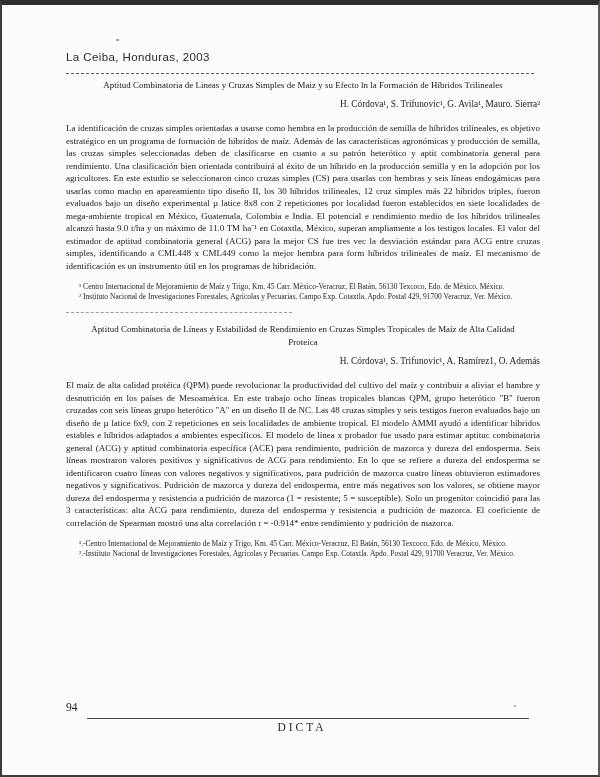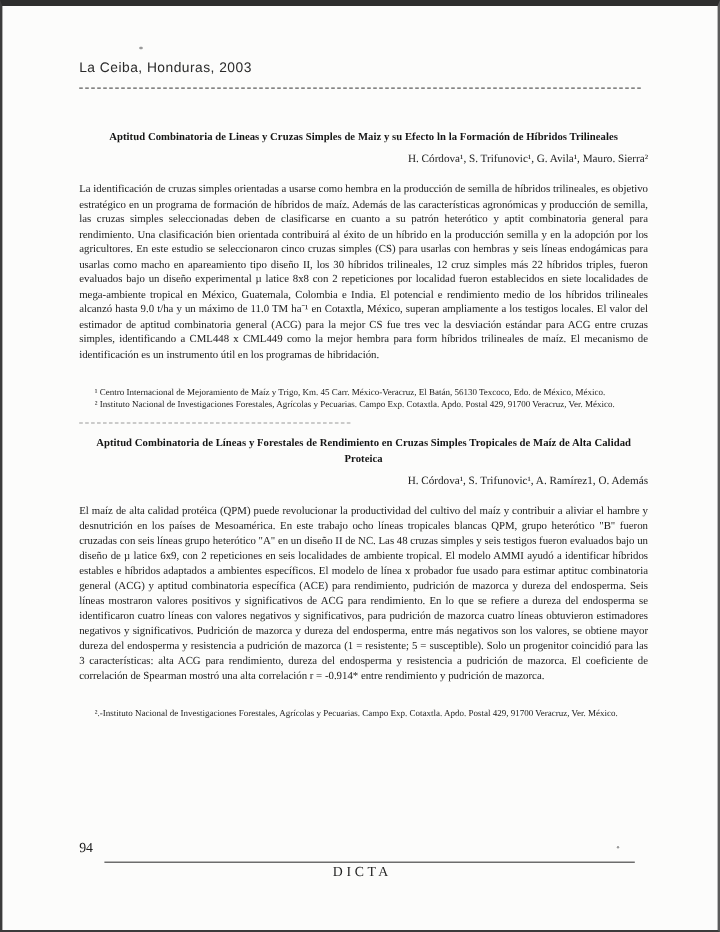--- a/index.html
+++ b/index.html
@@ -39,44 +39,44 @@
     border-top: 1.2px dashed #5c5c5c;
     height: 0;
   }
   .rule-full { margin-top: 10px; width: 468px; }
   .rule-half {
     margin-top: 11px;
     width: 226px;
     border-top-color: #9a9a9a;
   }
   .article-title {
-    margin: 34px 0 0 0;
+    margin: 5px 0 0 0;
     font-size: 8.9px;
-    font-weight: bold;
+    font-weight: normal;
     text-align: center;
     line-height: 13px;
     letter-spacing: 0.05px;
     color: #151515;
   }
   .title-nowrap { white-space: nowrap; }
   .authors {
     margin: 7px 0 0 0;
     font-size: 9.3px;
     text-align: right;
     color: #222;
   }
   .abstract {
     margin: 13px 0 0 0;
     font-size: 9px;
     line-height: 12.5px;
     text-align: justify;
     color: #1a1a1a;
   }
   .footnotes {
-    margin-top: 21px;
+    margin-top: 10px;
     padding-left: 13px;
     font-size: 7.5px;
     line-height: 9.6px;
     color: #242424;
   }
   .footnotes p { margin: 0; }
   .section-2 .article-title { margin-top: 10px; padding: 0 10px; }
   .footer-pagenum {
     position: absolute;
     left: 64px;
@@ -126,24 +126,25 @@
       <p class="abstract">La identificación de cruzas simples orientadas a usarse como hembra en la producción de semilla de híbridos trilineales, es objetivo estratégico en un programa de formación de híbridos de maíz. Además de las características agronómicas y producción de semilla, las cruzas simples seleccionadas deben de clasificarse en cuanto a su patrón heterótico y aptit combinatoria general para rendimiento. Una clasificación bien orientada contribuirá al éxito de un híbrido en la producción semilla y en la adopción por los agricultores. En este estudio se seleccionaron cinco cruzas simples (CS) para usarlas con hembras y seis líneas endogámicas para usarlas como macho en apareamiento tipo diseño II, los 30 híbridos trilineales, 12 cruz simples más 22 híbridos triples, fueron evaluados bajo un diseño experimental µ latice 8x8 con 2 repeticiones por localidad fueron establecidos en siete localidades de mega-ambiente tropical en México, Guatemala, Colombia e India. El potencial e rendimiento medio de los híbridos trilineales alcanzó hasta 9.0 t/ha y un máximo de 11.0 TM ha⁻¹ en Cotaxtla, México, superan ampliamente a los testigos locales. El valor del estimador de aptitud combinatoria general (ACG) para la mejor CS fue tres vec la desviación estándar para ACG entre cruzas simples, identificando a CML448 x CML449 como la mejor hembra para form híbridos trilineales de maíz. El mecanismo de identificación es un instrumento útil en los programas de hibridación.</p>
       <div class="footnotes">
         <p>¹ Centro Internacional de Mejoramiento de Maíz y Trigo, Km. 45 Carr. México-Veracruz, El Batán, 56130 Texcoco, Edo. de México, México.</p>
         <p>² Instituto Nacional de Investigaciones Forestales, Agrícolas y Pecuarias. Campo Exp. Cotaxtla. Apdo. Postal 429, 91700 Veracruz, Ver. México.</p>
       </div>
     </section>
 
     <div class="rule rule-half"></div>
 
     <section class="section-2">
-      <h2 class="article-title">Aptitud Combinatoria de Líneas y Forestales de Rendimiento en Cruzas Simples Tropicales de Maíz de Alta Calidad Proteica</h2>
+      <h2 class="article-title">Aptitud Combinatoria de Líneas y Estabilidad de Rendimiento en Cruzas Simples Tropicales de Maíz de Alta Calidad Proteica</h2>
       <p class="authors">H. Córdova¹, S. Trifunovic¹, A. Ramírez1, O. Además</p>
       <p class="abstract">El maíz de alta calidad protéica (QPM) puede revolucionar la productividad del cultivo del maíz y contribuir a aliviar el hambre y desnutrición en los países de Mesoamérica. En este trabajo ocho líneas tropicales blancas QPM, grupo heterótico "B" fueron cruzadas con seis líneas grupo heterótico "A" en un diseño II de NC. Las 48 cruzas simples y seis testigos fueron evaluados bajo un diseño de µ latice 6x9, con 2 repeticiones en seis localidades de ambiente tropical. El modelo AMMI ayudó a identificar híbridos estables e híbridos adaptados a ambientes específicos. El modelo de línea x probador fue usado para estimar aptituc combinatoria general (ACG) y aptitud combinatoria específica (ACE) para rendimiento, pudrición de mazorca y dureza del endosperma. Seis líneas mostraron valores positivos y significativos de ACG para rendimiento. En lo que se refiere a dureza del endosperma se identificaron cuatro líneas con valores negativos y significativos, para pudrición de mazorca cuatro líneas obtuvieron estimadores negativos y significativos. Pudrición de mazorca y dureza del endosperma, entre más negativos son los valores, se obtiene mayor dureza del endosperma y resistencia a pudrición de mazorca (1 = resistente; 5 = susceptible). Solo un progenitor coincidió para las 3 características: alta ACG para rendimiento, dureza del endosperma y resistencia a pudrición de mazorca. El coeficiente de correlación de Spearman mostró una alta correlación r = -0.914* entre rendimiento y pudrición de mazorca.</p>
       <div class="footnotes">
+        <p>¹.-Centro Internacional de Mejoramiento de Maíz y Trigo, Km. 45 Carr. México-Veracruz, El Batán, 56130 Texcoco, Edo. de México, México.</p>
         <p>².-Instituto Nacional de Investigaciones Forestales, Agrícolas y Pecuarias. Campo Exp. Cotaxtla. Apdo. Postal 429, 91700 Veracruz, Ver. México.</p>
       </div>
     </section>
 
   </div>
 
   <span class="footer-pagenum">94</span>
   <div class="footer-rule"></div>
   <div class="footer-label">DICTA</div>
 

